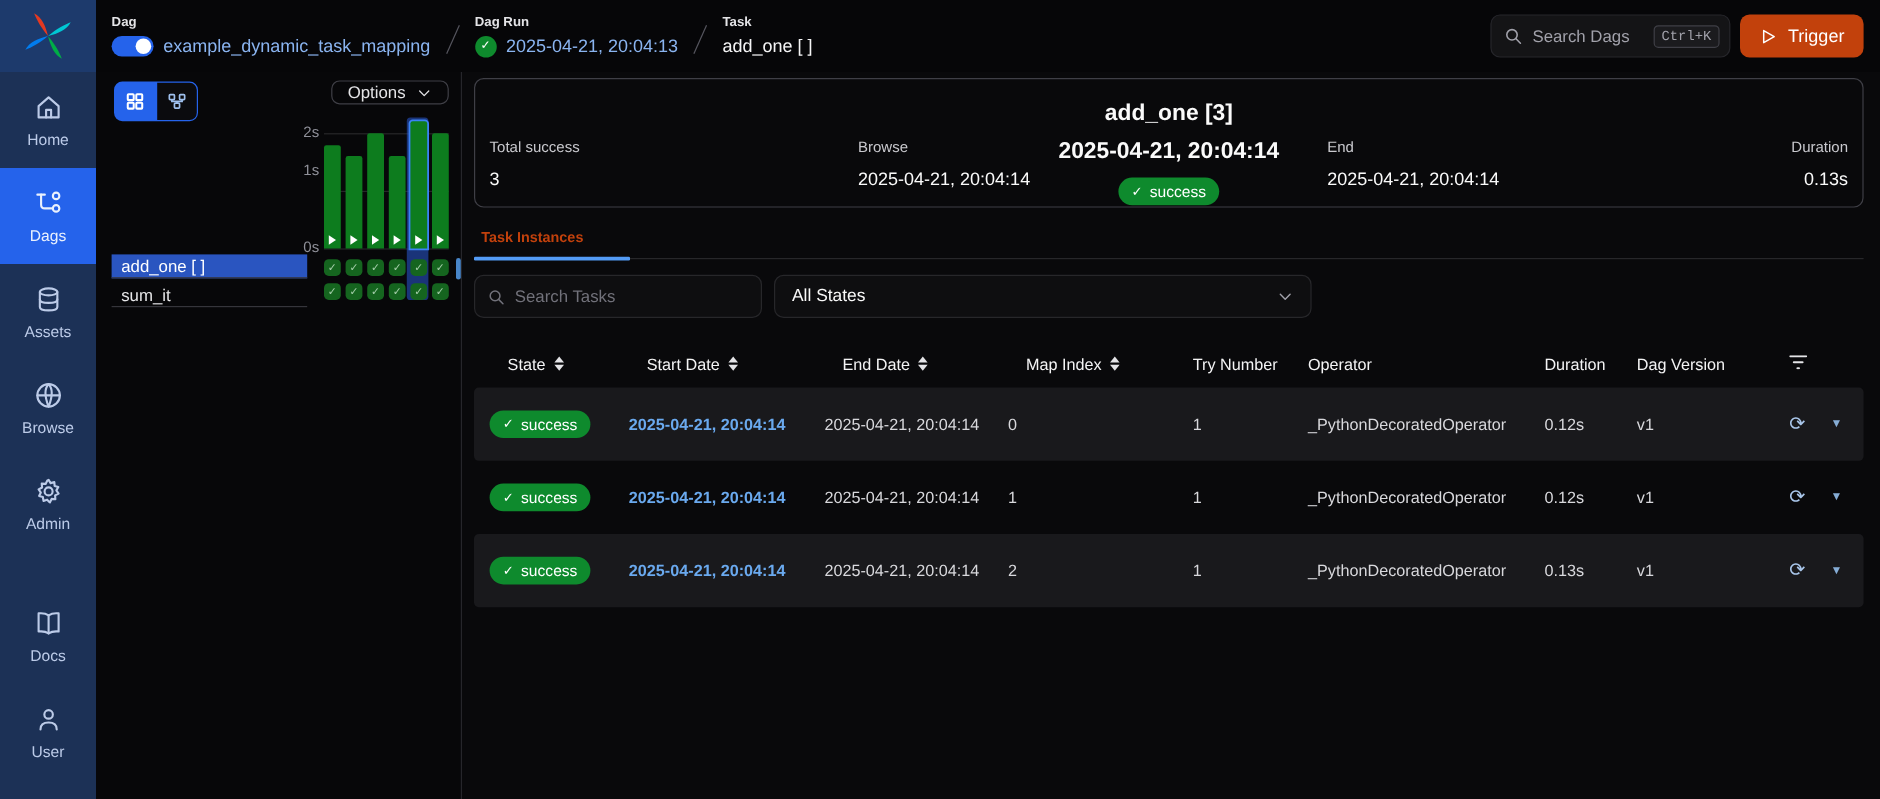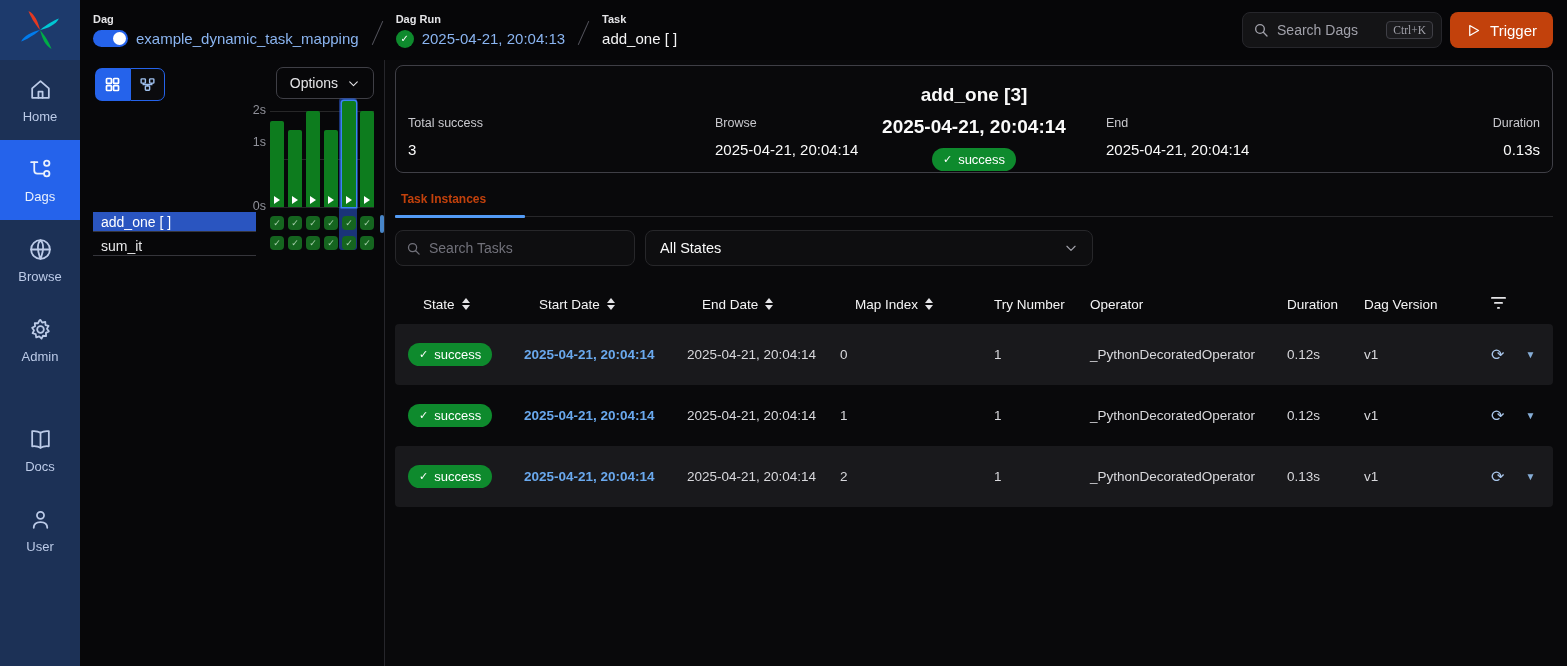--- a/index.html
+++ b/index.html
@@ -26,38 +26,38 @@
   .crumb-link { color:#8ab4f0; }
   .crumb-plain { color:#f4f4f5; }
   .crumb-sep { width:1px; height:26px; background:#55555e; transform:rotate(24deg); margin:6px 18px 0 18px; }
   .toggle { width:35px; height:17px; border-radius:10px; background:#2563eb; position:relative; cursor:pointer; }
   .toggle .knob { position:absolute; right:2px; top:2px; width:13px; height:13px; border-radius:50%; background:#fff; }
   .circle-check { width:18px; height:18px; border-radius:50%; background:#0e8a2d; color:#fff; font-size:10px;
     font-weight:bold; display:flex; align-items:center; justify-content:center; }
   .search-dags { margin-left:auto; width:200px; height:36px; background:#141416; border:1px solid #26262b;
     border-radius:8px; display:flex; align-items:center; gap:8px; padding:0 8px 0 10px; cursor:text; }
   .search-dags .ph { color:#a1a1aa; font-size:14px; flex:1; }
-  .kbd { font-family:Liberation Serif, serif; font-size:11.5px; color:#a1a1aa;
+  .kbd { font-family:Liberation Mono, monospace; font-size:11.5px; color:#a1a1aa;
     border:1px solid #3f3f46; border-radius:4px; padding:2px 6px; background:#1b1b1e; }
   .trigger-btn { margin-left:8px; height:36px; padding:0 16px; background:#c2410c; border:none; border-radius:8px;
     color:#fff; font-size:15px; display:flex; align-items:center; gap:9px; cursor:pointer;
     font-family:Liberation Sans, sans-serif; }
   .icon-svg { stroke:currentColor; fill:none; stroke-width:2; stroke-linecap:round; stroke-linejoin:round; }
 
   
   .content { flex:1; display:flex; min-height:0; background:#09090b; }
   .grid-panel { width:305px; flex:none; position:relative; background:#070709; border-right:1px solid #26262b; }
   .main { flex:1; min-width:0; padding:5px 14px 0 10px; }
 
   
   .view-toggle { position:absolute; left:15px; top:8px; display:flex; }
   .vt-btn { width:35px; height:33px; display:flex; align-items:center; justify-content:center; cursor:pointer; }
   .vt-grid { background:#2563eb; border-radius:7px 0 0 7px; }
   .vt-graph { background:#0b0b0e; border:1px solid #2563eb; border-radius:0 7px 7px 0; color:#9fc0ee; }
-  .options-btn { position:absolute; right:10px; top:7px; height:32px; padding:0 13px; background:transparent;
+  .options-btn { position:absolute; right:10px; top:7px; height:20px; padding:0 13px; background:transparent;
     border:1px solid #3f3f46; border-radius:7px; color:#e4e4e7; font-size:14px; display:flex; align-items:center;
     gap:9px; cursor:pointer; font-family:inherit; }
   .axis-lab { position:absolute; left:148px; width:38px; text-align:right; font-size:12.5px; color:#8f9099; }
   .gridline { position:absolute; left:190px; width:104px; height:1px; background:rgba(255,255,255,0.13); }
   .sel-overlay { position:absolute; left:259px; top:38px; width:18px; height:152px;
     background:rgba(42,90,214,0.55); border-radius:3px; }
   .bars { position:absolute; left:190px; top:41px; width:104px; height:106px; }
   .bar { position:absolute; bottom:0; width:14px; background:#0d7c1e; border-radius:2px 2px 0 0; cursor:pointer; }
   .bar.sel { box-shadow:0 0 0 1.5px #3b82f6; }
   .bar .play { position:absolute; bottom:3px; left:4px; width:0; height:0;
@@ -142,20 +142,28 @@
         <svg viewBox="0 0 24 24">
             <path d="M6 5 V13 Q6 16 9 16 H15"></path>
             <path d="M3 5 H9"></path>
             <circle cx="18" cy="6" r="2.6"></circle>
             <circle cx="18" cy="16" r="2.6"></circle>
           </svg>
         <span>Dags</span>
       </div>
       <div class="sb-item">
         <svg viewBox="0 0 24 24">
+            <ellipse cx="12" cy="6" rx="7" ry="2.8"></ellipse>
+            <path d="M5 6 V12 Q5 14.8 12 14.8 Q19 14.8 19 12 V6"></path>
+            <path d="M5 12 V18 Q5 20.8 12 20.8 Q19 20.8 19 18 V12"></path>
+          </svg>
+        <span>Assets</span>
+      </div>
+      <div class="sb-item">
+        <svg viewBox="0 0 24 24">
             <circle cx="12" cy="12" r="9"></circle>
             <path d="M3 12 H21"></path>
             <path d="M12 3 Q17 8 12 21 Q7 8 12 3"></path>
           </svg>
         <span>Browse</span>
       </div>
       <div class="sb-item">
         <svg viewBox="0 0 24 24">
             <circle cx="12" cy="12" r="3.2"></circle>
             <path d="M12 2.8 L13.6 5.4 L16.6 4.6 L16.8 7.7 L19.8 8.5 L18.2 11.2 L20 13.8 L17.2 15.2 L17.4 18.3 L14.4 18 L13 20.8 L10.8 18.6 L7.9 19.6 L7.4 16.5 L4.4 15.6 L5.8 12.9 L4 10.4 L6.8 8.9 L6.5 5.8 L9.6 6 L11 3.2 Z"></path>

